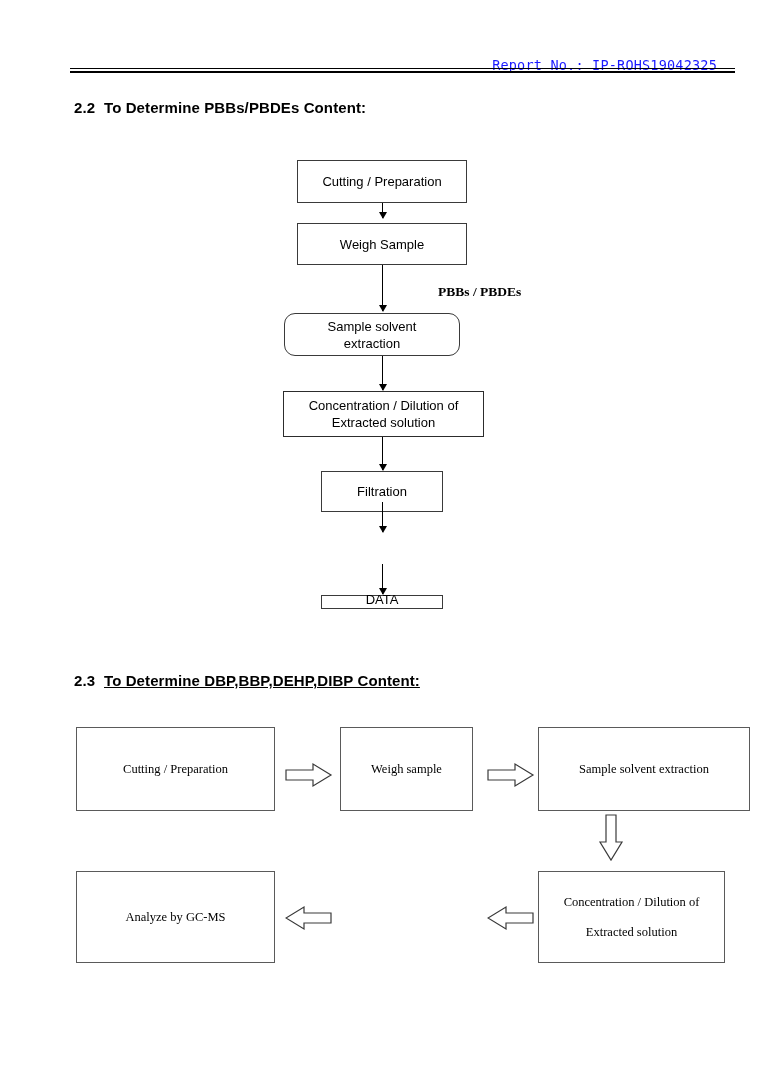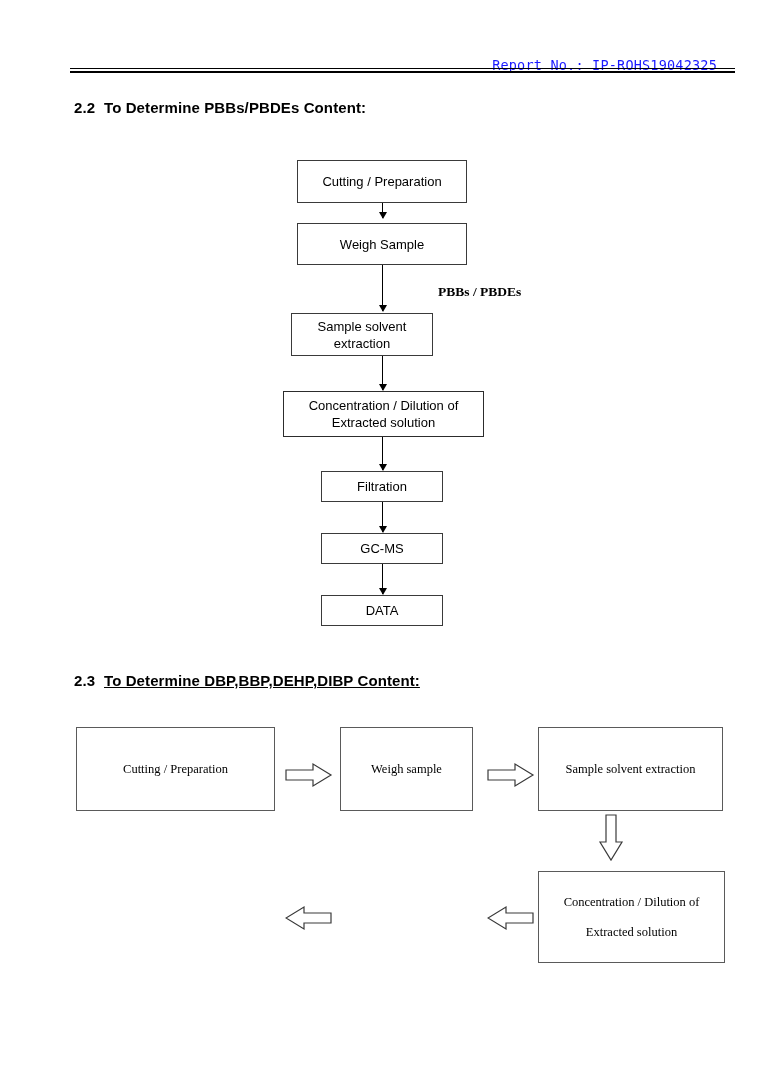--- a/index.html
+++ b/index.html
@@ -185,47 +185,44 @@
     <span>Cutting / Preparation</span>
   </div>
   <div class="fc1-arrow" style="left:382px; top:203px; height:15px;"></div>
 
   <div class="fc1-box" style="left:297px; top:223px; width:170px; height:42px;">
     <span>Weigh Sample</span>
   </div>
   <div class="fc1-arrow" style="left:382px; top:265px; height:46px;"></div>
   <div id="pbb-label">PBBs / PBDEs</div>
 
-  <div class="fc1-box" style="left:291px; top:313px; width:142px; height:43px;">
+  <div class="fc1-box" style="left:284px; top:313px; width:176px; height:43px;border-radius:11px;">
     <span>
       <span>Sample solvent</span><br>
       <span>extraction</span>
     </span>
   </div>
   <div class="fc1-arrow" style="left:382px; top:356px; height:34px;"></div>
 
   <div class="fc1-box wide-emph" style="left:283px; top:391px; width:201px; height:46px;">
     <span>
       <span>Concentration / Dilution of</span><br>
       <span>Extracted solution</span>
     </span>
   </div>
   <div class="fc1-arrow" style="left:382px; top:437px; height:33px;"></div>
 
-  <div class="fc1-box" style="left:321px; top:471px; width:122px; height:31px;">
+  <div class="fc1-box" style="left:321px; top:471px; width:122px; height:41px;">
     <span>Filtration</span>
   </div>
   <div class="fc1-arrow" style="left:382px; top:502px; height:30px;"></div>
 
-  <div class="fc1-box" style="left:321px; top:533px; width:122px; height:31px;">
-    <span>GC-MS</span>
-  </div>
   <div class="fc1-arrow" style="left:382px; top:564px; height:30px;"></div>
 
-  <div class="fc1-box" style="left:321px; top:595px; width:122px; height:31px;">
+  <div class="fc1-box" style="left:321px; top:595px; width:122px; height:14px;align-items:flex-end;">
     <span>DATA</span>
   </div>
 </div>
 
 <div class="section-heading" id="section-23-heading">
   <span class="sec-num">2.3</span><span>To Determine DBP,BBP,DEHP,DIBP Content:</span>
 </div>
 
 <div id="flowchart-phthalate">
 
@@ -242,21 +239,21 @@
   <div class="fc2-box" style="left:340px; top:727px; width:133px; height:84px;">
     <span class="box-line">Weigh sample</span>
   </div>
 
   <div class="fc2-arrow" style="left:487px; top:762px; width:48px; height:26px;">
     <svg width="48" height="26" viewBox="0 0 48 26">
       <polygon points="1,8 28,8 28,2 46,13 28,24 28,18 1,18" fill="#ffffff" stroke="#3a3a3a" stroke-width="1.2"></polygon>
     </svg>
   </div>
 
-  <div class="fc2-box" style="left:538px; top:727px; width:185px; height:84px;">
+  <div class="fc2-box" style="left:538px; top:727px; width:212px; height:84px;">
     <span class="box-line">Sample solvent extraction</span>
   </div>
 
   <div class="fc2-arrow" style="left:598px; top:814px; width:26px; height:48px;">
     <svg width="26" height="48" viewBox="0 0 26 48">
       <polygon points="8,1 18,1 18,28 24,28 13,46 2,28 8,28" fill="#ffffff" stroke="#3a3a3a" stroke-width="1.2"></polygon>
     </svg>
   </div>
 
   <div class="fc2-box" style="left:538px; top:871px; width:187px; height:92px;">
@@ -272,13 +269,16 @@
     </svg>
   </div>
 
 
   <div class="fc2-arrow" style="left:285px; top:905px; width:48px; height:26px;">
     <svg width="48" height="26" viewBox="0 0 48 26">
       <polygon points="46,8 19,8 19,2 1,13 19,24 19,18 46,18" fill="#ffffff" stroke="#3a3a3a" stroke-width="1.2"></polygon>
     </svg>
   </div>
 
+  <div class="fc2-box" style="left:76px; top:871px; width:199px; height:92px;">
+    <span class="box-line">Analyze by GC-MS</span>
+  </div>
 </div>
 
 </body></html>

